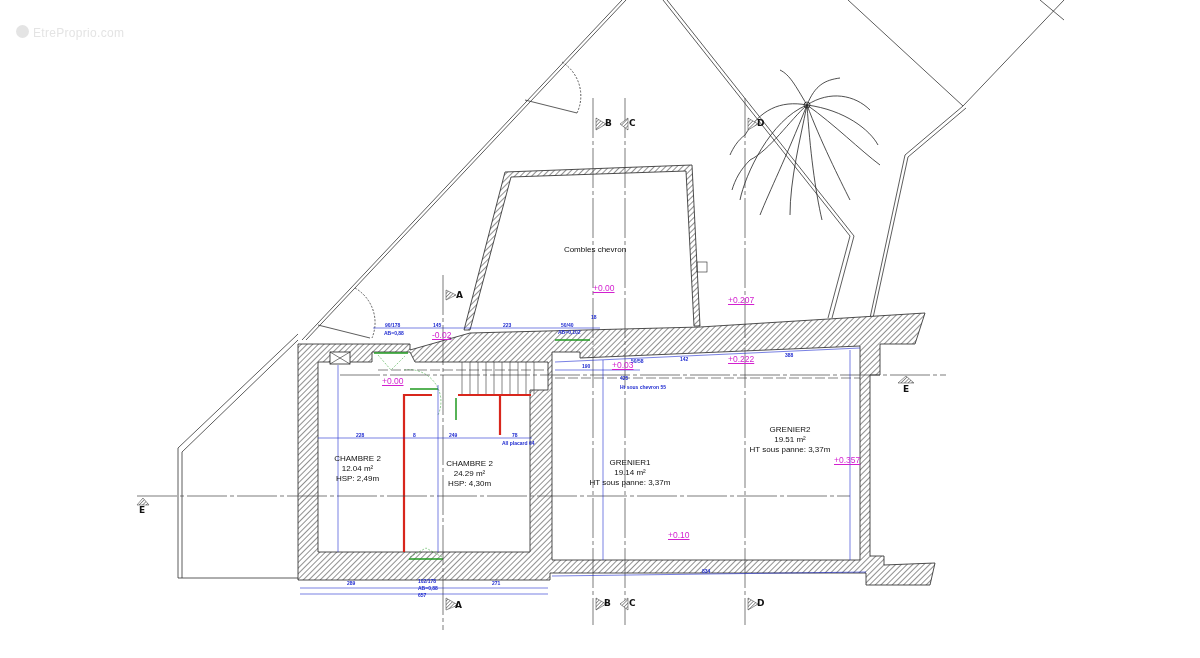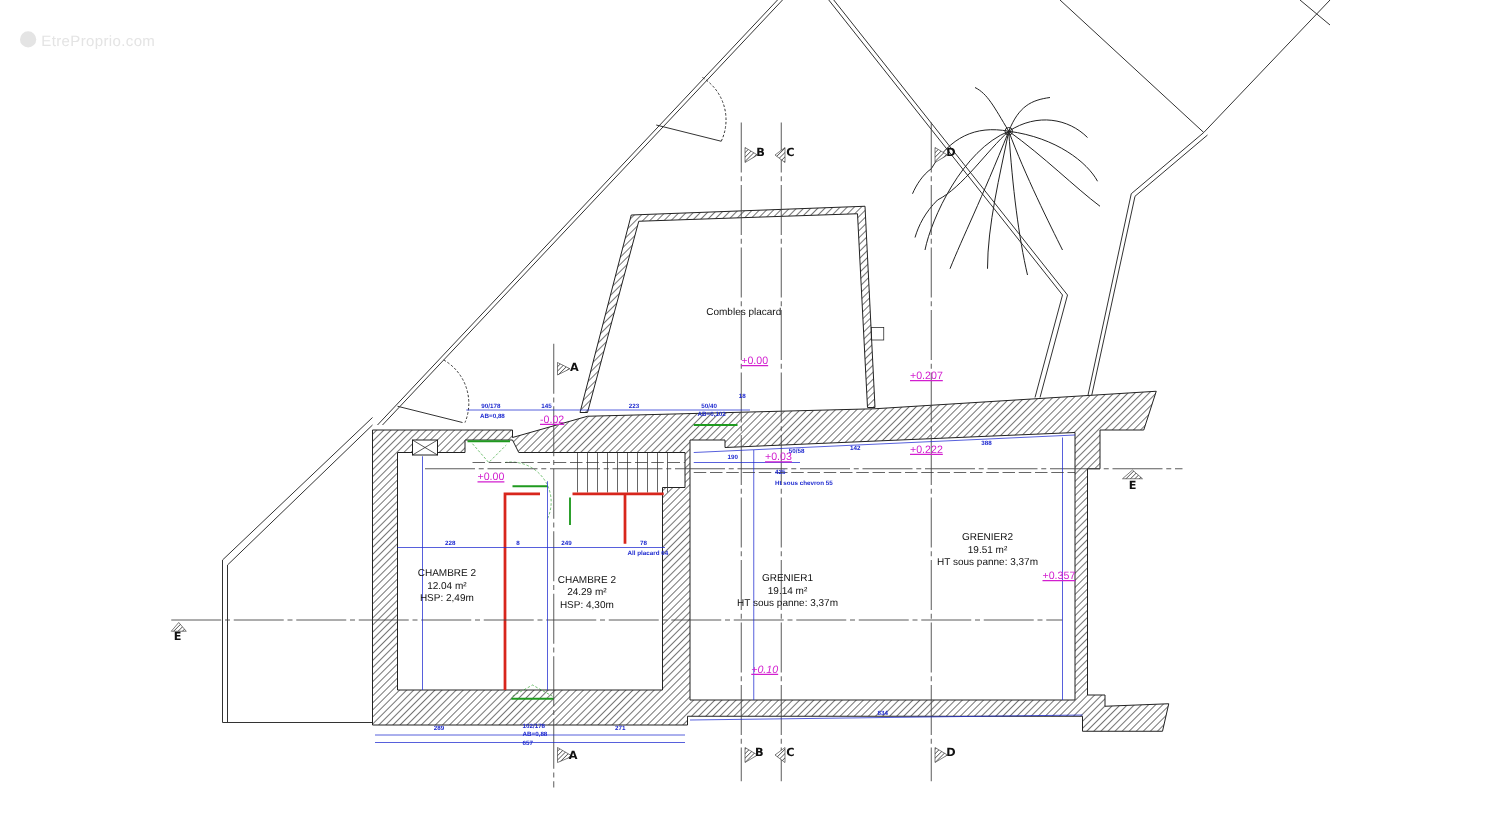--- a/index.html
+++ b/index.html
@@ -175,31 +175,31 @@
   <div>GRENIER1</div>
   <div>19.14 m²</div>
   <div>HT sous panne: 3,37m</div>
 </div>
 <div class="room" style="left:740px;top:425px;width:100px;">
   <div>GRENIER2</div>
   <div>19.51 m²</div>
   <div>HT sous panne: 3,37m</div>
 </div>
 <div class="room" style="left:550px;top:245px;width:90px;">
-  <div>Combles placard</div>
+  <div>Combles chevron</div>
 </div>
 
 <div class="lvl" style="left:432px;top:330px;text-align:center;">-0.02</div>
 <div class="lvl" style="left:382px;top:376px;">+0.00</div>
 <div class="lvl" style="left:593px;top:283px;">+0.00</div>
 <div class="lvl" style="left:612px;top:360px;">+0.03</div>
 <div class="lvl" style="left:728px;top:295px;text-align:right;">+0.207</div>
 <div class="lvl" style="left:728px;top:354px;">+0.222</div>
 <div class="lvl" style="left:834px;top:455px;">+0.357</div>
-<div class="lvl" style="left:601px;top:530px;font-style:italic;">+0.10</div>
+<div class="lvl" style="left:668px;top:530px;">+0.10</div>
 
 <div class="dim" style="left:385px;top:322px;">90/178</div>
 <div class="dim" style="left:384px;top:330px;">AB=0,88</div>
 <div class="dim" style="left:433px;top:322px;">145</div>
 <div class="dim" style="left:503px;top:322px;">223</div>
 <div class="dim" style="left:561px;top:322px;">50/40</div>
 <div class="dim" style="left:558px;top:329px;">AB=0,102</div>
 <div class="dim" style="left:591px;top:314px;">18</div>
 
 <div class="dim" style="left:356px;top:432px;">228</div>

